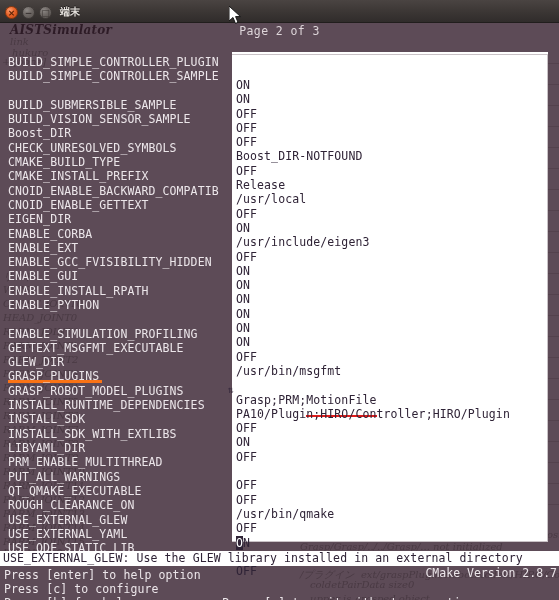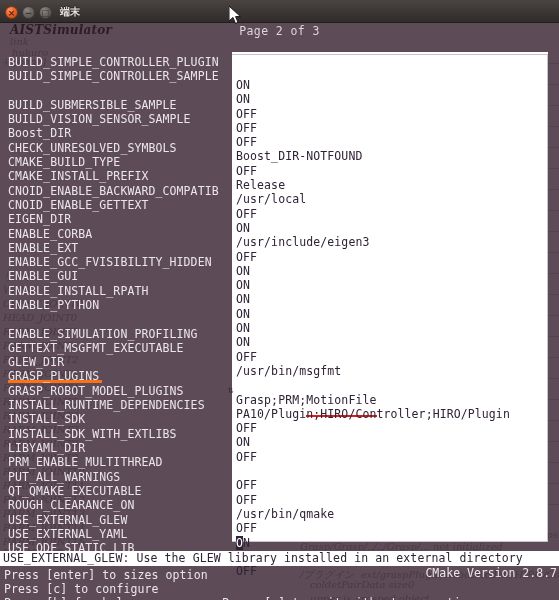--- a/index.html
+++ b/index.html
@@ -299,21 +299,21 @@
         <div class="row"><span class="rname">PUT_ALL_WARNINGS</span><span class="rval">OFF</span></div>
         <div class="row"><span class="rname">QT_QMAKE_EXECUTABLE</span><span class="rval">/usr/bin/qmake</span></div>
         <div class="row"><span class="rname">ROUGH_CLEARANCE_ON</span><span class="rval">OFF</span></div>
         <div class="row"><span class="rname">USE_EXTERNAL_GLEW</span><span class="rval"><span class="cursorblk">O</span><span>N</span></span></div>
         <div class="row"><span class="rname">USE_EXTERNAL_YAML</span><span class="rval">ON</span></div>
         <div class="row"><span class="rname">USE_ODE_STATIC_LIB</span><span class="rval">OFF</span></div>
       </div>
 
     <div id="helpline">USE_EXTERNAL_GLEW: Use the GLEW library installed in an external directory</div>
 
-    <div class="keyline" style="top:545px;">Press [enter] to sizes option</div>
+    <div class="keyline" style="top:545px;">Press [enter] to help option</div>
     <div class="keyline" style="top:559px;">Press [c] to configure</div>
     <div class="keyline" style="top:573px;">Press [h] for help</div>
 
     <div class="keyline right" style="top:573px;">Press [q] to quit without generating</div>
 
     <div id="cmakever">CMake Version 2.8.7</div>
 
   </div>
 
   <svg id="mouse" viewBox="0 0 14 20">

